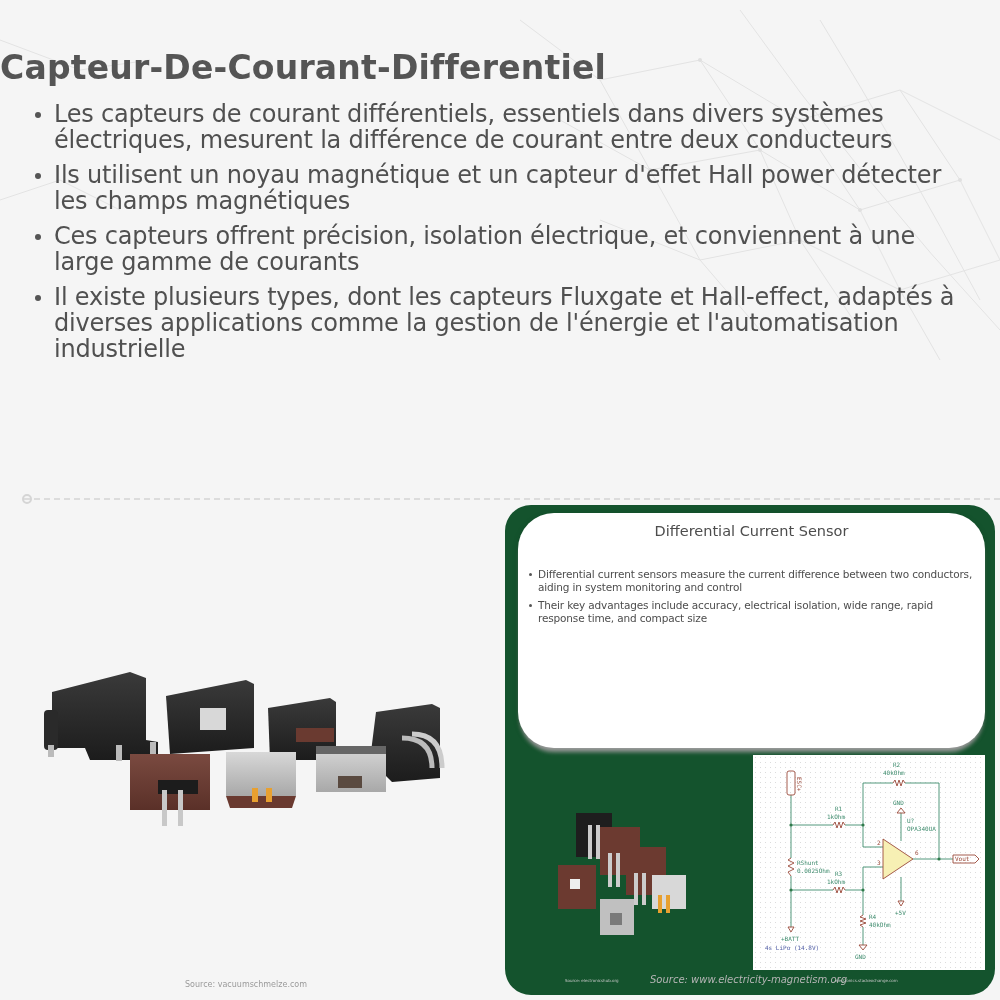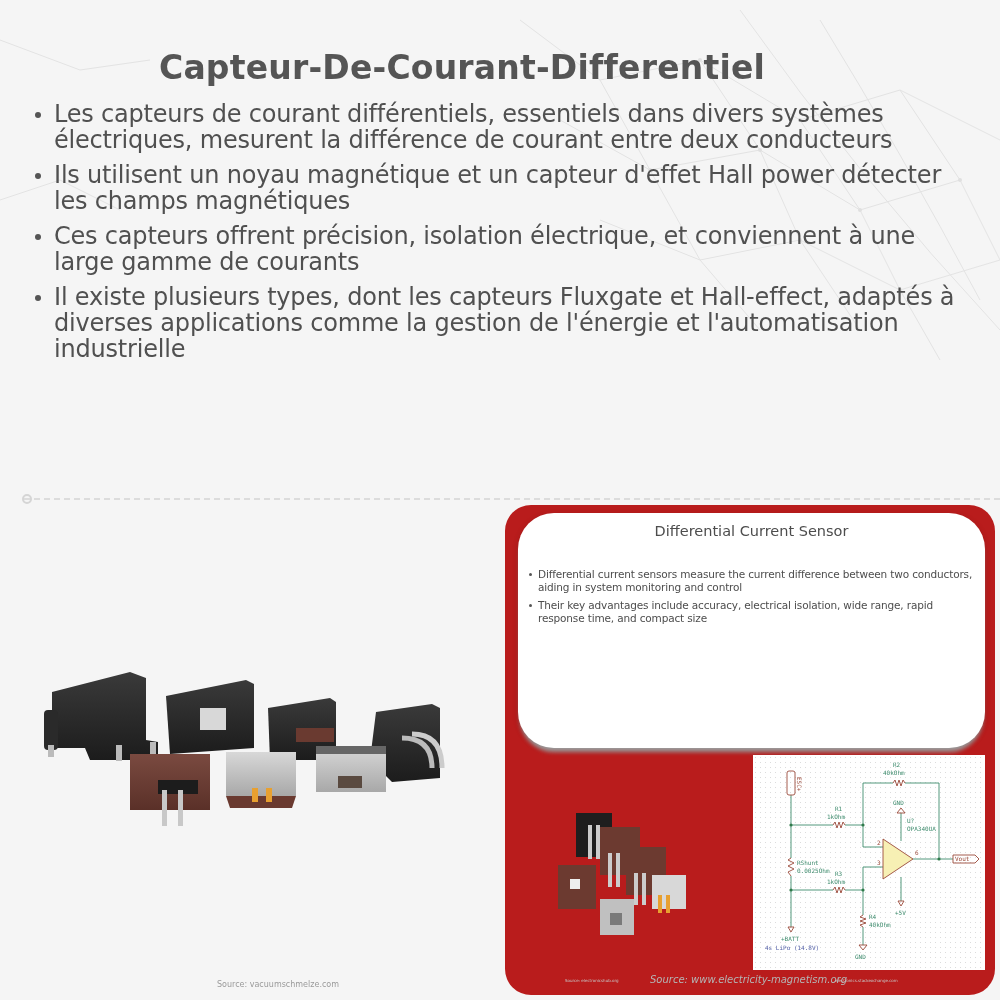--- a/index.html
+++ b/index.html
@@ -19,21 +19,20 @@
       position: absolute;
       left: 0; top: 0;
       width: 1000px; height: 480px;
       pointer-events: none;
     }
     .page-title {
       position: absolute;
       top: 26px;
       left: 0;
       width: 924px;
-      text-align: center;
       font-size: 33px;
       color: #555555;
       letter-spacing: 0.2px;
     }
     .bullets {
       position: absolute;
       top: 101px;
       left: 32px;
       width: 940px;
       margin: 0;
@@ -80,29 +79,28 @@
       top: 650px;
       width: 440px;
       height: 180px;
     }
     .source-left {
       position: absolute;
       top: 980px;
       left: 185px;
       font-size: 8px;
       color: #9a9a9a;
-      margin-left: 32px;
     }
     .right-panel {
       position: absolute;
       left: 505px;
       top: 505px;
       width: 490px;
       height: 490px;
-      background: #b91c1c;
+      background: #14532d;
       border-radius: 26px;
     }
     .card {
       position: absolute;
       left: 13px;
       top: 8px;
       width: 467px;
       height: 235px;
       background: #ffffff;
       border-radius: 36px;

